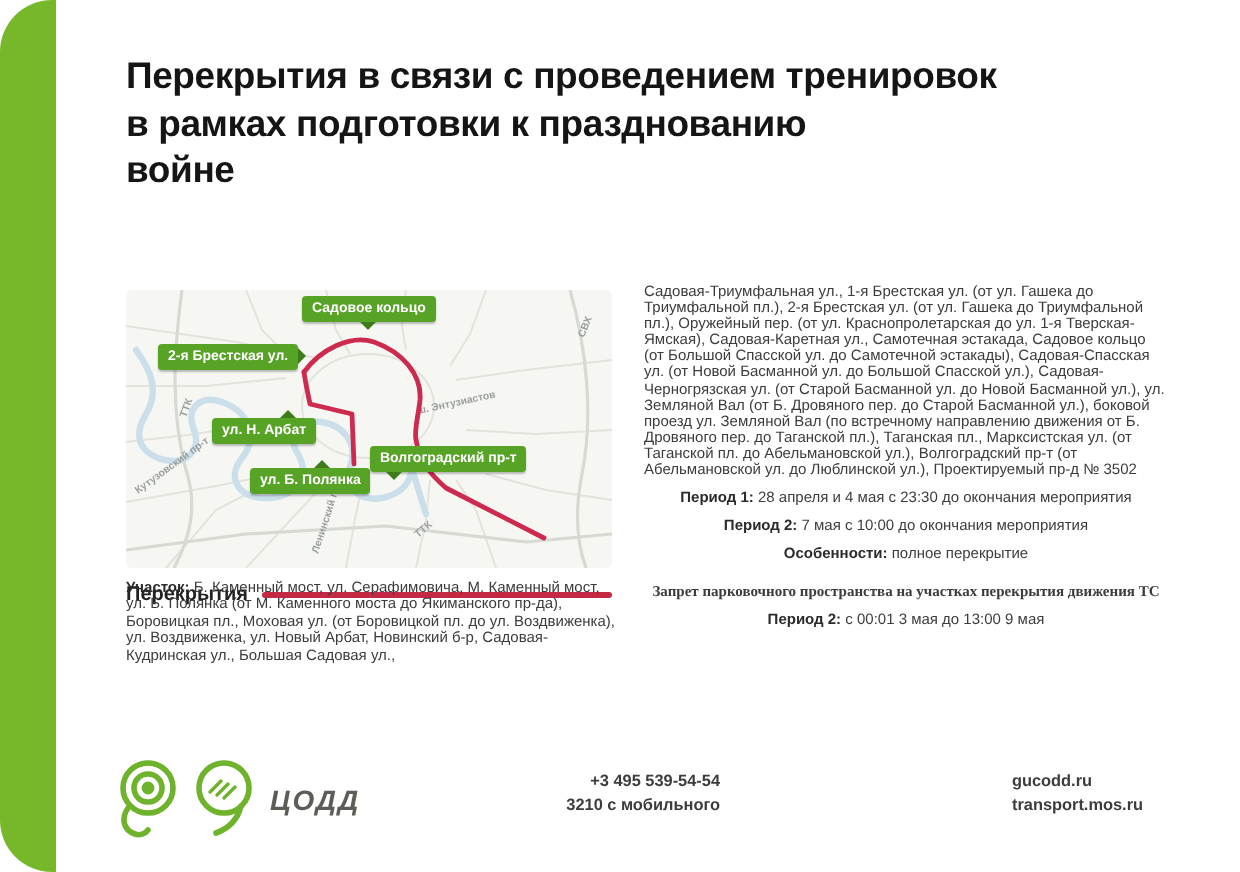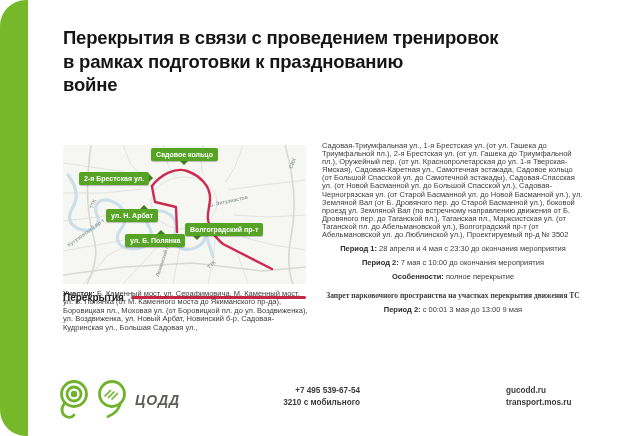--- a/index.html
+++ b/index.html
@@ -176,21 +176,21 @@
           <path d="M10,19 L15.5,13.5"></path>
           <path d="M13.5,20.5 L19,15"></path>
           <path d="M17,22 L22.5,16.5"></path>
         </g>
       </g>
     </svg>
     <span class="logo-text">ЦОДД</span>
   </div>
 
   <div class="fblock f-phone">
-    <div>+7 495 539-67-54</div>
+    <div>+3 495 539-54-54</div>
     <div>3210 с мобильного</div>
   </div>
   <div class="fblock f-sites">
     <div>gucodd.ru</div>
     <div>transport.mos.ru</div>
   </div>
 
 </div>
 
 </body></html>

